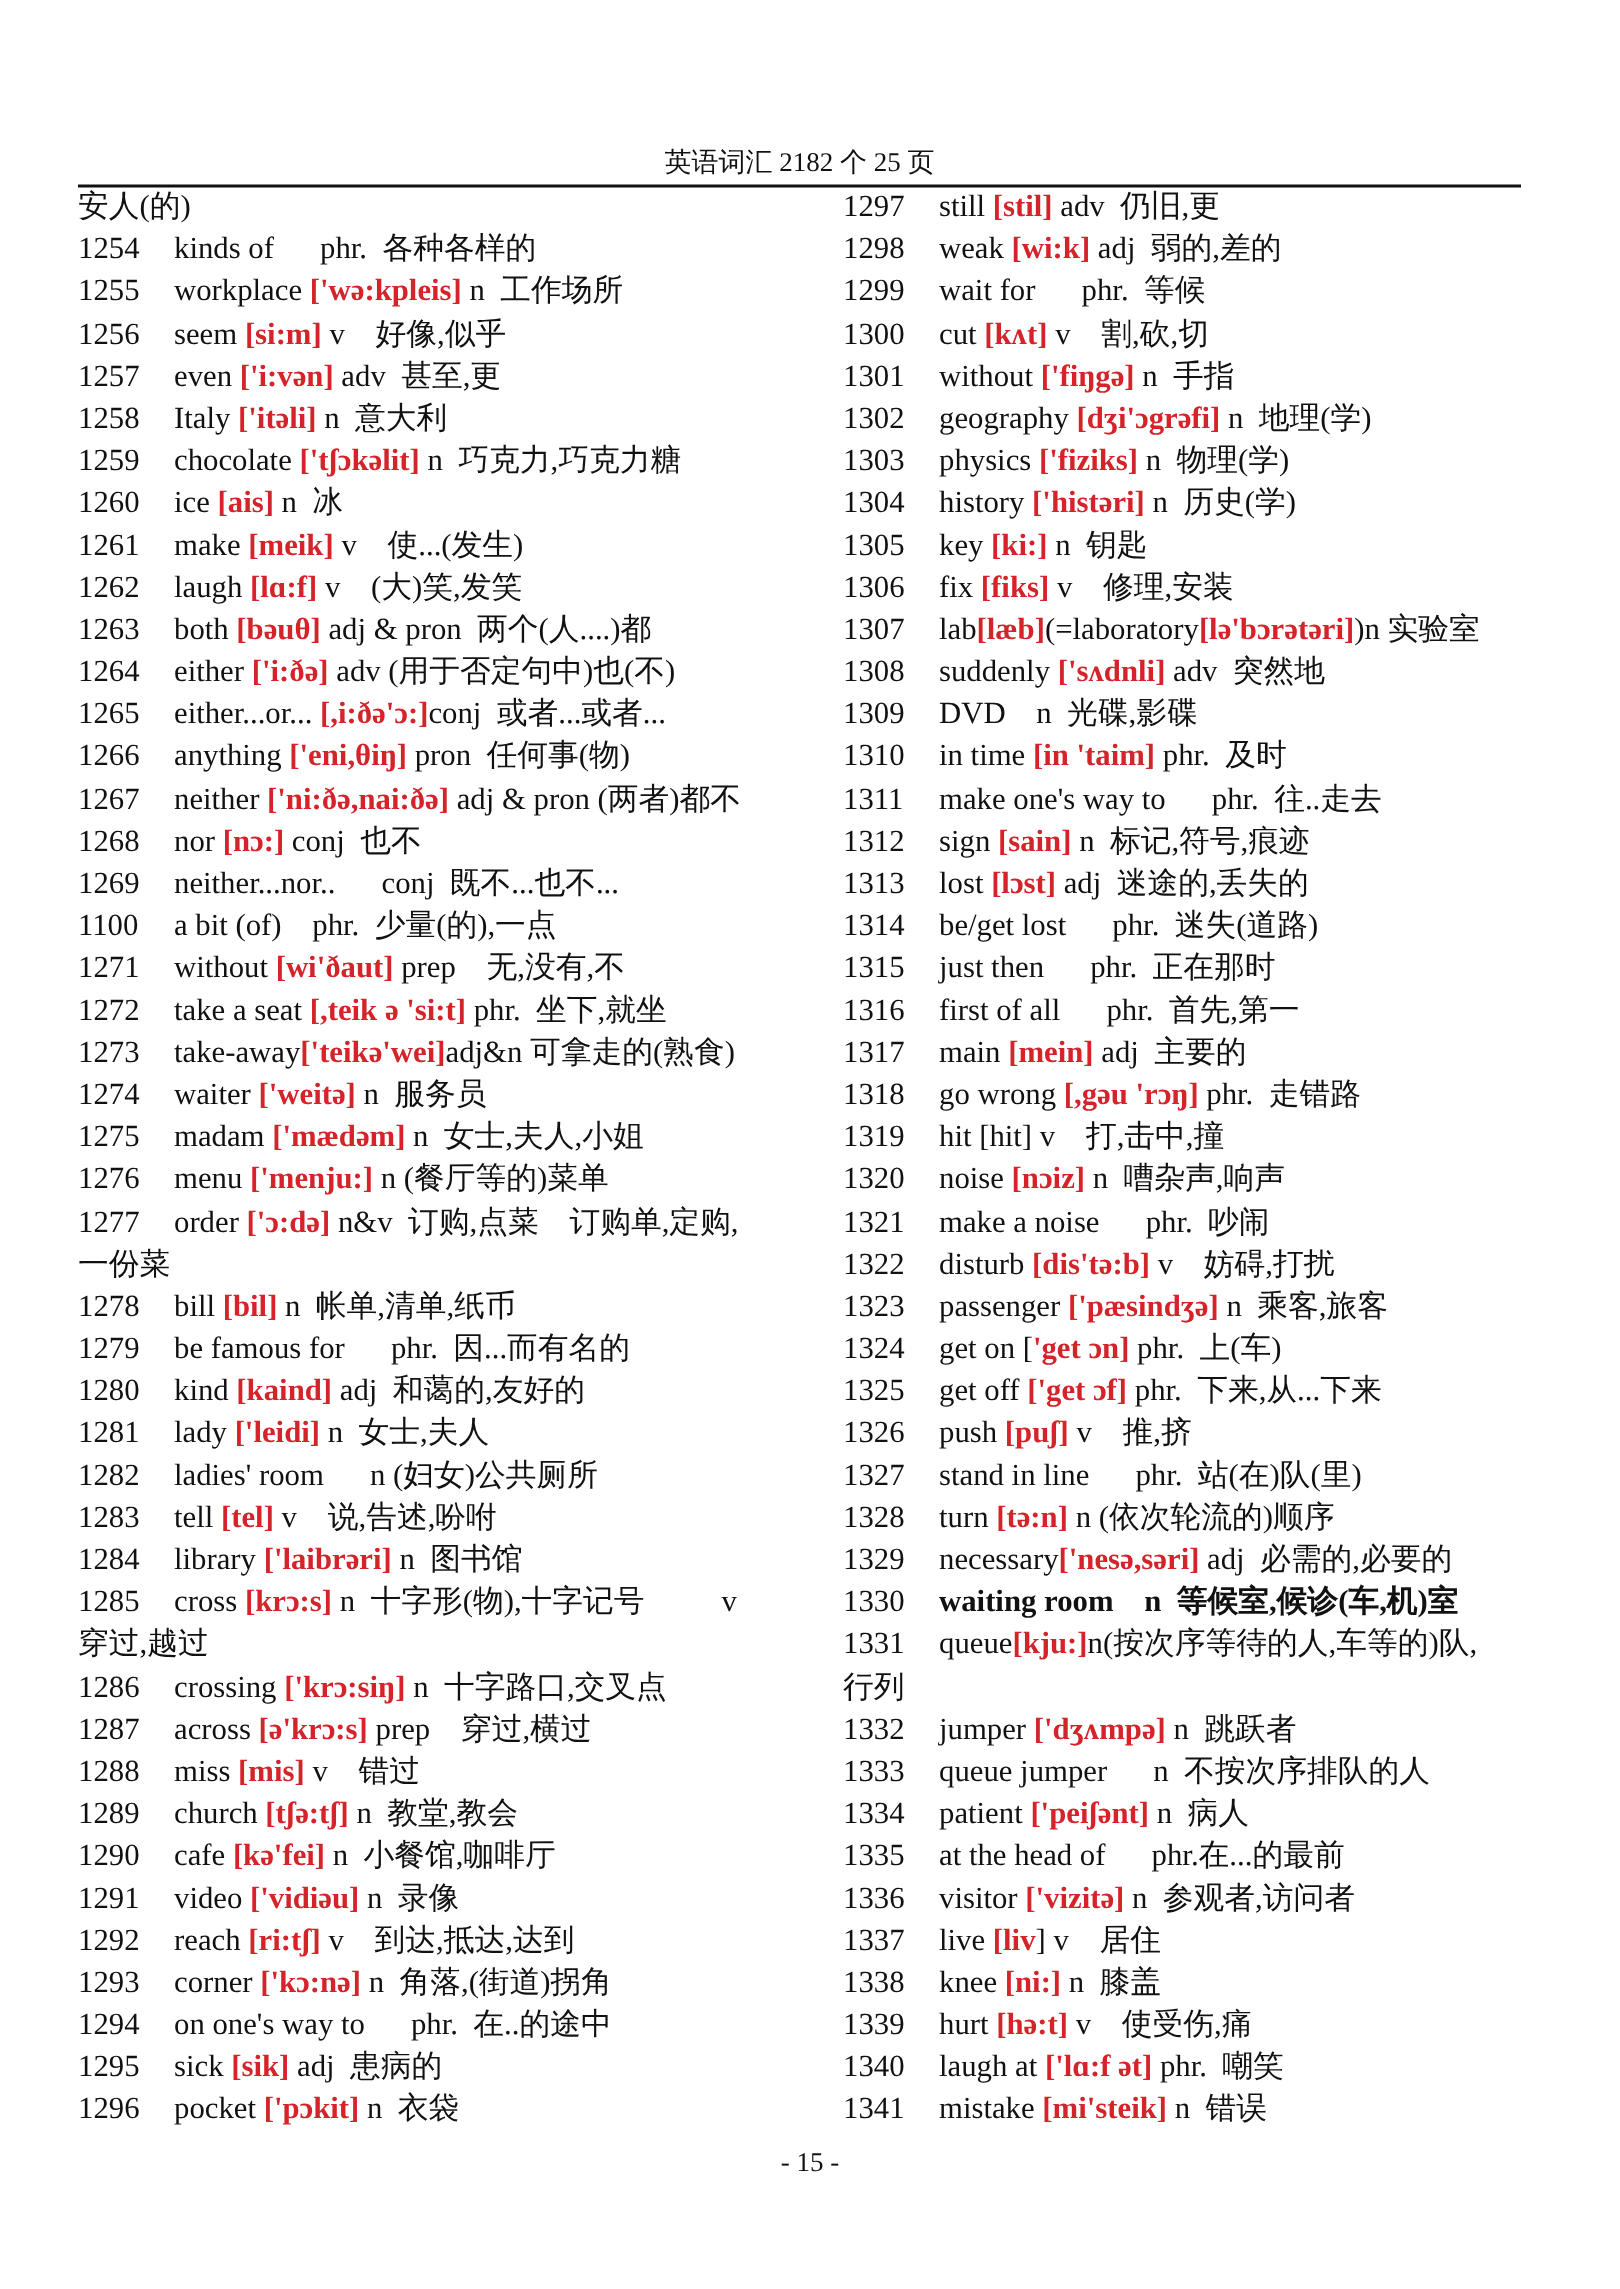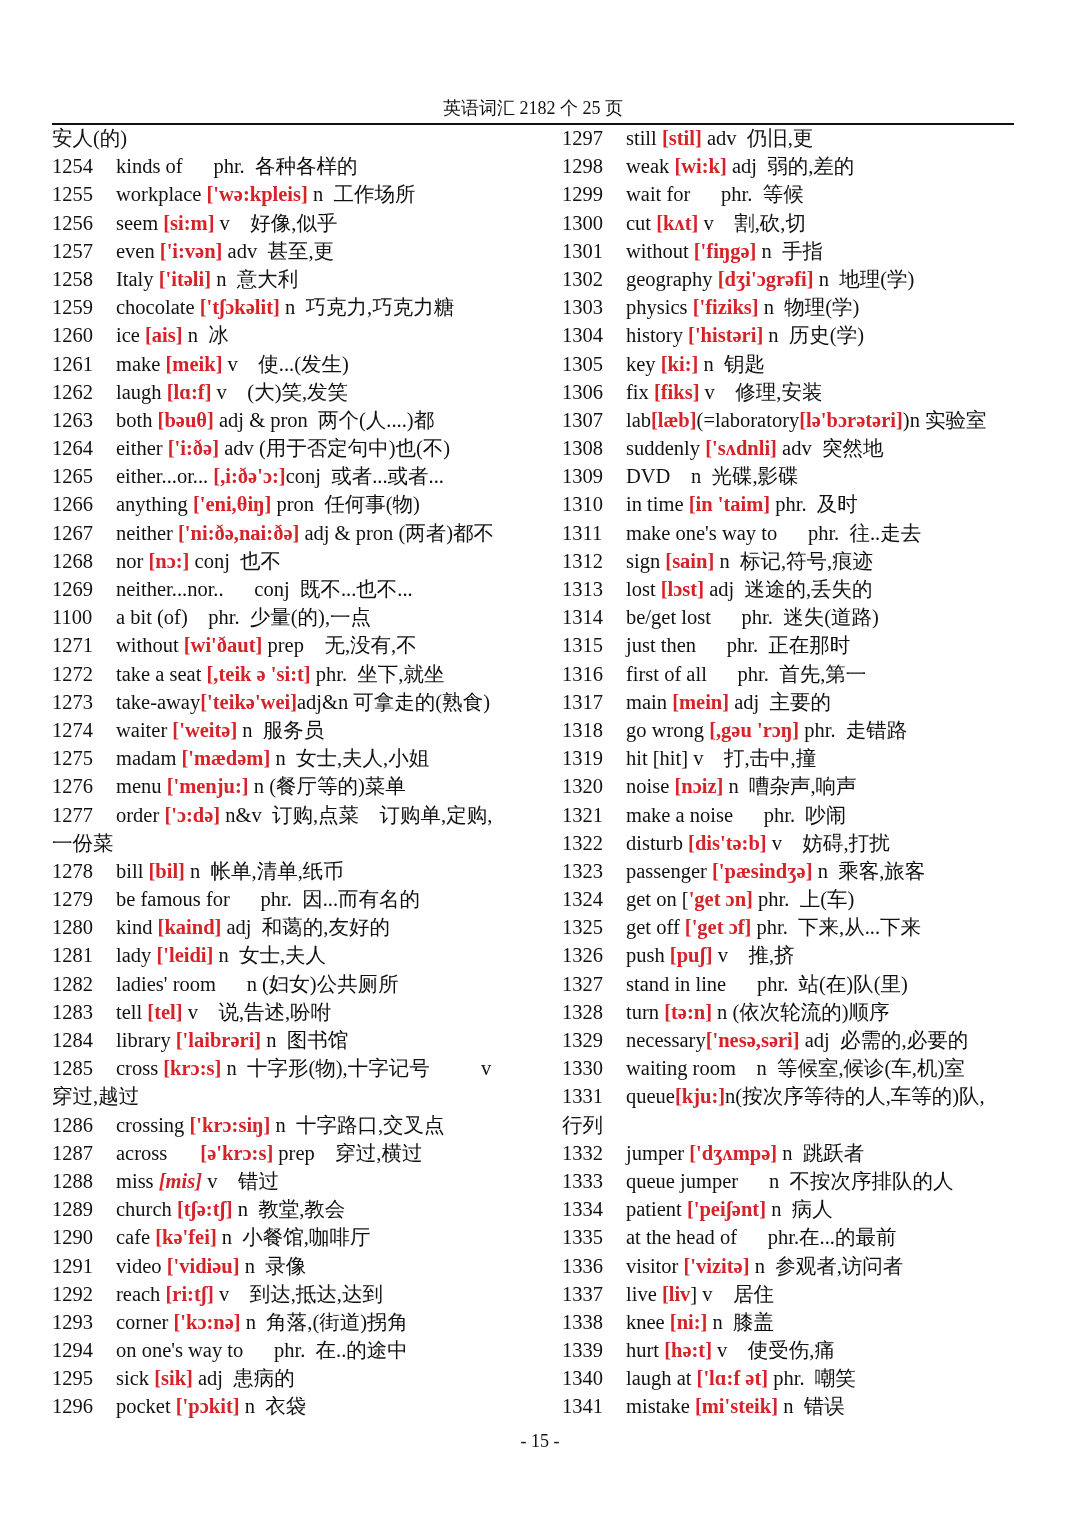--- a/index.html
+++ b/index.html
@@ -65,22 +65,22 @@
     <div class="line"><span class="num">1278</span><span style="white-space: pre;">bill </span><span class="red" style="white-space: pre;">[bil]</span><span style="white-space: pre;"> n  帐单,清单,纸币</span></div>
     <div class="line"><span class="num">1279</span><span style="white-space: pre;">be famous for      phr.  因...而有名的</span></div>
     <div class="line"><span class="num">1280</span><span style="white-space: pre;">kind </span><span class="red" style="white-space: pre;">[kaind]</span><span style="white-space: pre;"> adj  和蔼的,友好的</span></div>
     <div class="line"><span class="num">1281</span><span style="white-space: pre;">lady </span><span class="red" style="white-space: pre;">['leidi]</span><span style="white-space: pre;"> n  女士,夫人</span></div>
     <div class="line"><span class="num">1282</span><span style="white-space: pre;">ladies' room      n (妇女)公共厕所</span></div>
     <div class="line"><span class="num">1283</span><span style="white-space: pre;">tell </span><span class="red" style="white-space: pre;">[tel]</span><span style="white-space: pre;"> v    说,告述,吩咐</span></div>
     <div class="line"><span class="num">1284</span><span style="white-space: pre;">library </span><span class="red" style="white-space: pre;">['laibrəri]</span><span style="white-space: pre;"> n  图书馆</span></div>
     <div class="line"><span class="num">1285</span><span style="white-space: pre;">cross </span><span class="red" style="white-space: pre;">[krɔ:s]</span><span style="white-space: pre;"> n  十字形(物),十字记号          v</span></div>
     <div class="line"><span style="white-space: pre;">穿过,越过</span></div>
     <div class="line"><span class="num">1286</span><span style="white-space: pre;">crossing </span><span class="red" style="white-space: pre;">['krɔ:siŋ]</span><span style="white-space: pre;"> n  十字路口,交叉点</span></div>
-    <div class="line"><span class="num">1287</span><span style="white-space: pre;">across </span><span class="red" style="white-space: pre; margin-left: 28px;">[ə'krɔ:s]</span><span style="white-space: pre;"> prep    穿过,横过</span></div>
-    <div class="line"><span class="num">1288</span><span style="white-space: pre;">miss </span><span class="red" style="white-space: pre; font-style: italic;">[mis]</span><span style="white-space: pre;"> v    错过</span></div>
+    <div class="line"><span class="num">1287</span><span style="white-space: pre;">across </span><span class="red" style="white-space: pre;">[ə'krɔ:s]</span><span style="white-space: pre;"> prep    穿过,横过</span></div>
+    <div class="line"><span class="num">1288</span><span style="white-space: pre;">miss </span><span class="red" style="white-space: pre;">[mis]</span><span style="white-space: pre;"> v    错过</span></div>
     <div class="line"><span class="num">1289</span><span style="white-space: pre;">church </span><span class="red" style="white-space: pre;">[tʃə:tʃ]</span><span style="white-space: pre; text-align: right;"> n  教堂,教会</span></div>
     <div class="line"><span class="num">1290</span><span style="white-space: pre;">cafe </span><span class="red" style="white-space: pre;">[kə'fei]</span><span style="white-space: pre;"> n  小餐馆,咖啡厅</span></div>
     <div class="line"><span class="num">1291</span><span style="white-space: pre;">video </span><span class="red" style="white-space: pre;">['vidiəu]</span><span style="white-space: pre;"> n  录像</span></div>
     <div class="line"><span class="num">1292</span><span style="white-space: pre;">reach </span><span class="red" style="white-space: pre;">[ri:tʃ]</span><span style="white-space: pre;"> v    到达,抵达,达到</span></div>
     <div class="line"><span class="num">1293</span><span style="white-space: pre;">corner </span><span class="red" style="white-space: pre;">['kɔ:nə]</span><span style="white-space: pre;"> n  角落,(街道)拐角</span></div>
     <div class="line"><span class="num">1294</span><span style="white-space: pre;">on one's way to      phr.  在..的途中</span></div>
     <div class="line"><span class="num">1295</span><span style="white-space: pre;">sick </span><span class="red" style="white-space: pre;">[sik]</span><span style="white-space: pre;"> adj  患病的</span></div>
     <div class="line"><span class="num">1296</span><span style="white-space: pre;">pocket </span><span class="red" style="white-space: pre;">['pɔkit]</span><span style="white-space: pre;"> n  衣袋</span></div>
   </div>
 <div class="col col-right">
@@ -110,21 +110,21 @@
     <div class="line"><span class="num">1320</span><span style="white-space: pre;">noise </span><span class="red" style="white-space: pre;">[nɔiz]</span><span style="white-space: pre;"> n  嘈杂声,响声</span></div>
     <div class="line"><span class="num">1321</span><span style="white-space: pre;">make a noise      phr.  吵闹</span></div>
     <div class="line"><span class="num">1322</span><span style="white-space: pre;">disturb </span><span class="red" style="white-space: pre;">[dis'tə:b]</span><span style="white-space: pre;"> v    妨碍,打扰</span></div>
     <div class="line"><span class="num">1323</span><span style="white-space: pre;">passenger </span><span class="red" style="white-space: pre;">['pæsindʒə]</span><span style="white-space: pre;"> n  乘客,旅客</span></div>
     <div class="line"><span class="num">1324</span><span style="white-space: pre;">get on [</span><span class="red" style="white-space: pre;">'get ɔn]</span><span style="white-space: pre;"> phr.  上(车)</span></div>
     <div class="line"><span class="num">1325</span><span style="white-space: pre;">get off </span><span class="red" style="white-space: pre;">['get ɔf]</span><span style="white-space: pre;"> phr.  下来,从...下来</span></div>
     <div class="line"><span class="num">1326</span><span style="white-space: pre;">push </span><span class="red" style="white-space: pre;">[puʃ]</span><span style="white-space: pre;"> v    推,挤</span></div>
     <div class="line"><span class="num">1327</span><span style="white-space: pre;">stand in line      phr.  站(在)队(里)</span></div>
     <div class="line"><span class="num">1328</span><span style="white-space: pre;">turn </span><span class="red" style="white-space: pre;">[tə:n]</span><span style="white-space: pre;"> n (依次轮流的)顺序</span></div>
     <div class="line"><span class="num">1329</span><span style="white-space: pre;">necessary</span><span class="red" style="white-space: pre;">['nesə,səri]</span><span style="white-space: pre;"> adj  必需的,必要的</span></div>
-    <div class="line"><span class="num">1330</span><span style="white-space: pre;">waiting room    n  等候室,候诊(车,机)室</span></div>
+    <div class="line"><span class="num">1330</span><span style="white-space: pre; font-weight: bold;">waiting room    n  等候室,候诊(车,机)室</span></div>
     <div class="line"><span class="num">1331</span><span style="white-space: pre;">queue</span><span class="red" style="white-space: pre;">[kju:]</span><span style="white-space: pre;">n(按次序等待的人,车等的)队,</span></div>
     <div class="line"><span style="white-space: pre;">行列</span></div>
     <div class="line"><span class="num">1332</span><span style="white-space: pre;">jumper </span><span class="red" style="white-space: pre;">['dʒʌmpə]</span><span style="white-space: pre;"> n  跳跃者</span></div>
     <div class="line"><span class="num">1333</span><span style="white-space: pre;">queue jumper      n  不按次序排队的人</span></div>
     <div class="line"><span class="num">1334</span><span style="white-space: pre;">patient </span><span class="red" style="white-space: pre;">['peiʃənt]</span><span style="white-space: pre;"> n  病人</span></div>
     <div class="line"><span class="num">1335</span><span style="white-space: pre;">at the head of      phr.在...的最前</span></div>
     <div class="line"><span class="num">1336</span><span style="white-space: pre;">visitor </span><span class="red" style="white-space: pre;">['vizitə]</span><span style="white-space: pre;"> n  参观者,访问者</span></div>
     <div class="line"><span class="num">1337</span><span style="white-space: pre;">live </span><span class="red" style="white-space: pre;">[liv</span><span style="white-space: pre;">] v    居住</span></div>
     <div class="line"><span class="num">1338</span><span style="white-space: pre;">knee </span><span class="red" style="white-space: pre;">[ni:]</span><span style="white-space: pre;"> n  膝盖</span></div>
     <div class="line"><span class="num">1339</span><span style="white-space: pre;">hurt </span><span class="red" style="white-space: pre;">[hə:t]</span><span style="white-space: pre;"> v    使受伤,痛</span></div>

